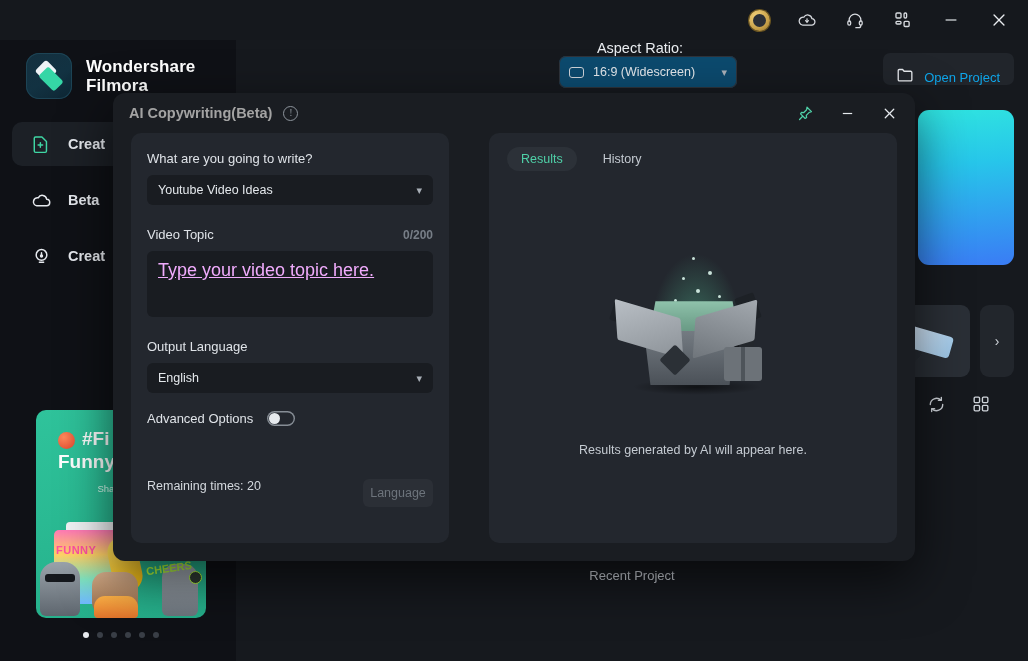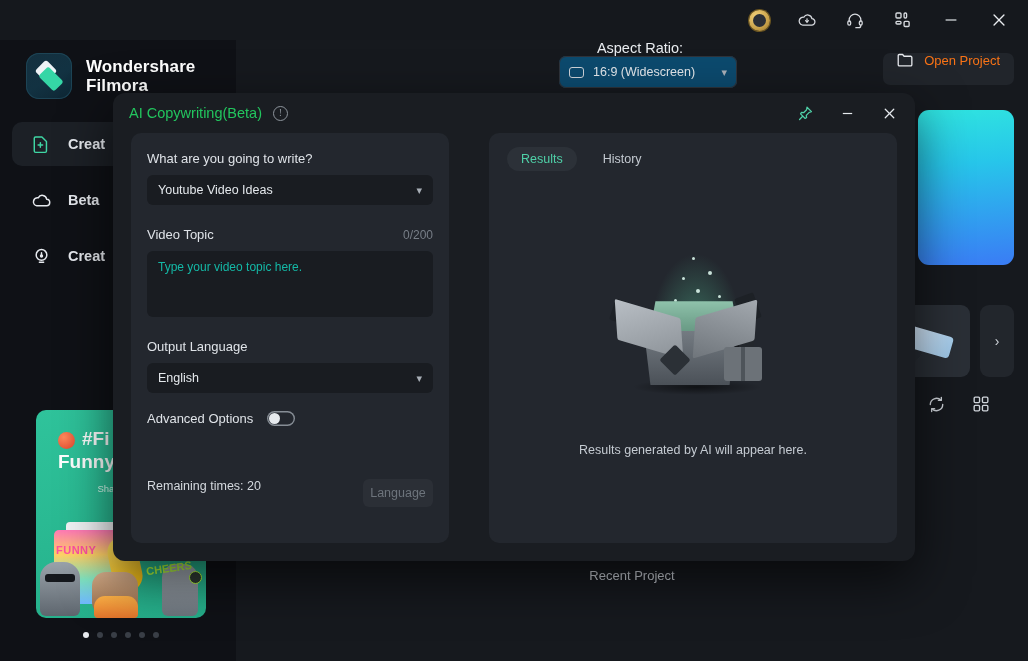--- a/index.html
+++ b/index.html
@@ -132,22 +132,22 @@
   .ar-select {
     margin-left: 16px; width: 178px; height: 32px; border-radius: 7px;
     background: #0c4a6e; display: flex; align-items: center; gap: 9px;
     padding: 0 10px; color: #e2e6ea; font-size: 12.5px; cursor: pointer;
     box-shadow: inset 0 0 0 1px #2e333b;
   }
   .ar-screen { width: 15px; height: 11px; border-radius: 3px; border: 1.6px solid #cdd2d8; flex:0 0 15px;}
   .ar-caret { margin-left: auto; color:#aab0b8; font-size: 11px; }
   .open-project {
     position: absolute; right: 14px; top: 13px; height: 32px; border-radius: 7px;
-    display: flex; align-items: flex-start; gap: 10px; padding: 0 14px;
-    background: #21252b; color: #f97316; font-size: 13px; cursor: pointer;
+    display: flex; align-items: flex-end; gap: 10px; padding: 0 14px;
+    background: #21252b; color: #0ea5e9; font-size: 13px; cursor: pointer;
   }
 
   
   .gradient-card {
     position: absolute; right: 14px; top: 70px; width: 96px; height: 155px;
     border-radius: 11px;
     background: linear-gradient(175deg,#2fe3e0 0%, #27c6ea 35%, #3a7cf5 100%);
   }
   .thumb-card {
     position: absolute; right: 58px; top: 265px; width: 100px; height: 72px;
@@ -176,49 +176,49 @@
     color: #c9ced5; font-size: 13px;
   }
 
   
   .dialog {
     position: absolute; left: 113px; top: 93px; width: 802px; height: 468px;
     background: #1a1d22; border-radius: 12px;
     box-shadow: 0 18px 52px rgba(0,0,0,.62);
   }
   .dlg-head { height: 40px; display: flex; align-items: center; padding: 0 12px 0 16px; }
-  .dlg-title { color: #22c55e; font-size: 14.5px; font-weight: normal; }
+  .dlg-title { color: #a3a3a3; font-size: 14.5px; font-weight: bold; }
   .dlg-info {
     width: 15px; height: 15px; border-radius: 50%; border: 1.4px solid #8d949c;
     margin-left: 11px; display:flex; align-items:center; justify-content:center;
     color:#8d949c; font-size: 10px; line-height: 1; font-family:"Liberation Serif", serif;
   }
   .dlg-actions { margin-left: auto; display: flex; align-items: center; gap: 22px; padding-right: 4px; }
   .dlg-act { cursor: pointer; display:flex; align-items:center; justify-content:center; width:20px;height:20px;}
 
   .dlg-body { display: flex; gap: 40px; padding: 0 18px 18px 18px; height: 428px; }
   .panel-left {
     width: 318px; background: #23272e; border-radius: 10px; padding: 18px 16px 0 16px;
     display: flex; flex-direction: column;
   }
   .panel-right {
     flex: 1; background: #23272e; border-radius: 10px; position: relative; padding: 14px 16px;
   }
   .field-label { color: #dfe3e8; font-size: 13px; margin-bottom: 9px; }
   .row-between { display:flex; align-items: baseline; justify-content: space-between; }
-  .counter { color: #777e87; font-size: 12px; }
+  .counter { color: #777e87; font-size: 12px; font-weight: bold; }
   .select-box {
     height: 30px; border-radius: 6px; background: #191c21;
     display: flex; align-items: center; padding: 0 11px;
     color: #e4e8ec; font-size: 12.5px; cursor: pointer;
   }
   .select-caret { margin-left: auto; color: #a8aeb6; font-size: 11px; }
   .textarea-box {
     height: 66px; border-radius: 6px; background: #191c21; padding: 9px 11px;
-    color: #14b8a6; font-size: 12px; cursor: text;
+    color: #f0abfc; font-size: 18px; cursor: text; text-decoration: underline;
   }
   .spacer-12 { height: 14px; }
   .spacer-20 { height: 22px; }
   .toggle-row { display: flex; align-items: center; gap: 14px; margin-top: 4px; }
   .toggle {
     width: 28px; height: 15px; border-radius: 8px; background: #2c3views;
     box-shadow: inset 0 0 0 1.4px #868d95; position: relative; cursor: pointer;
     background-color: #23272e;
   }
   .toggle .knob {

